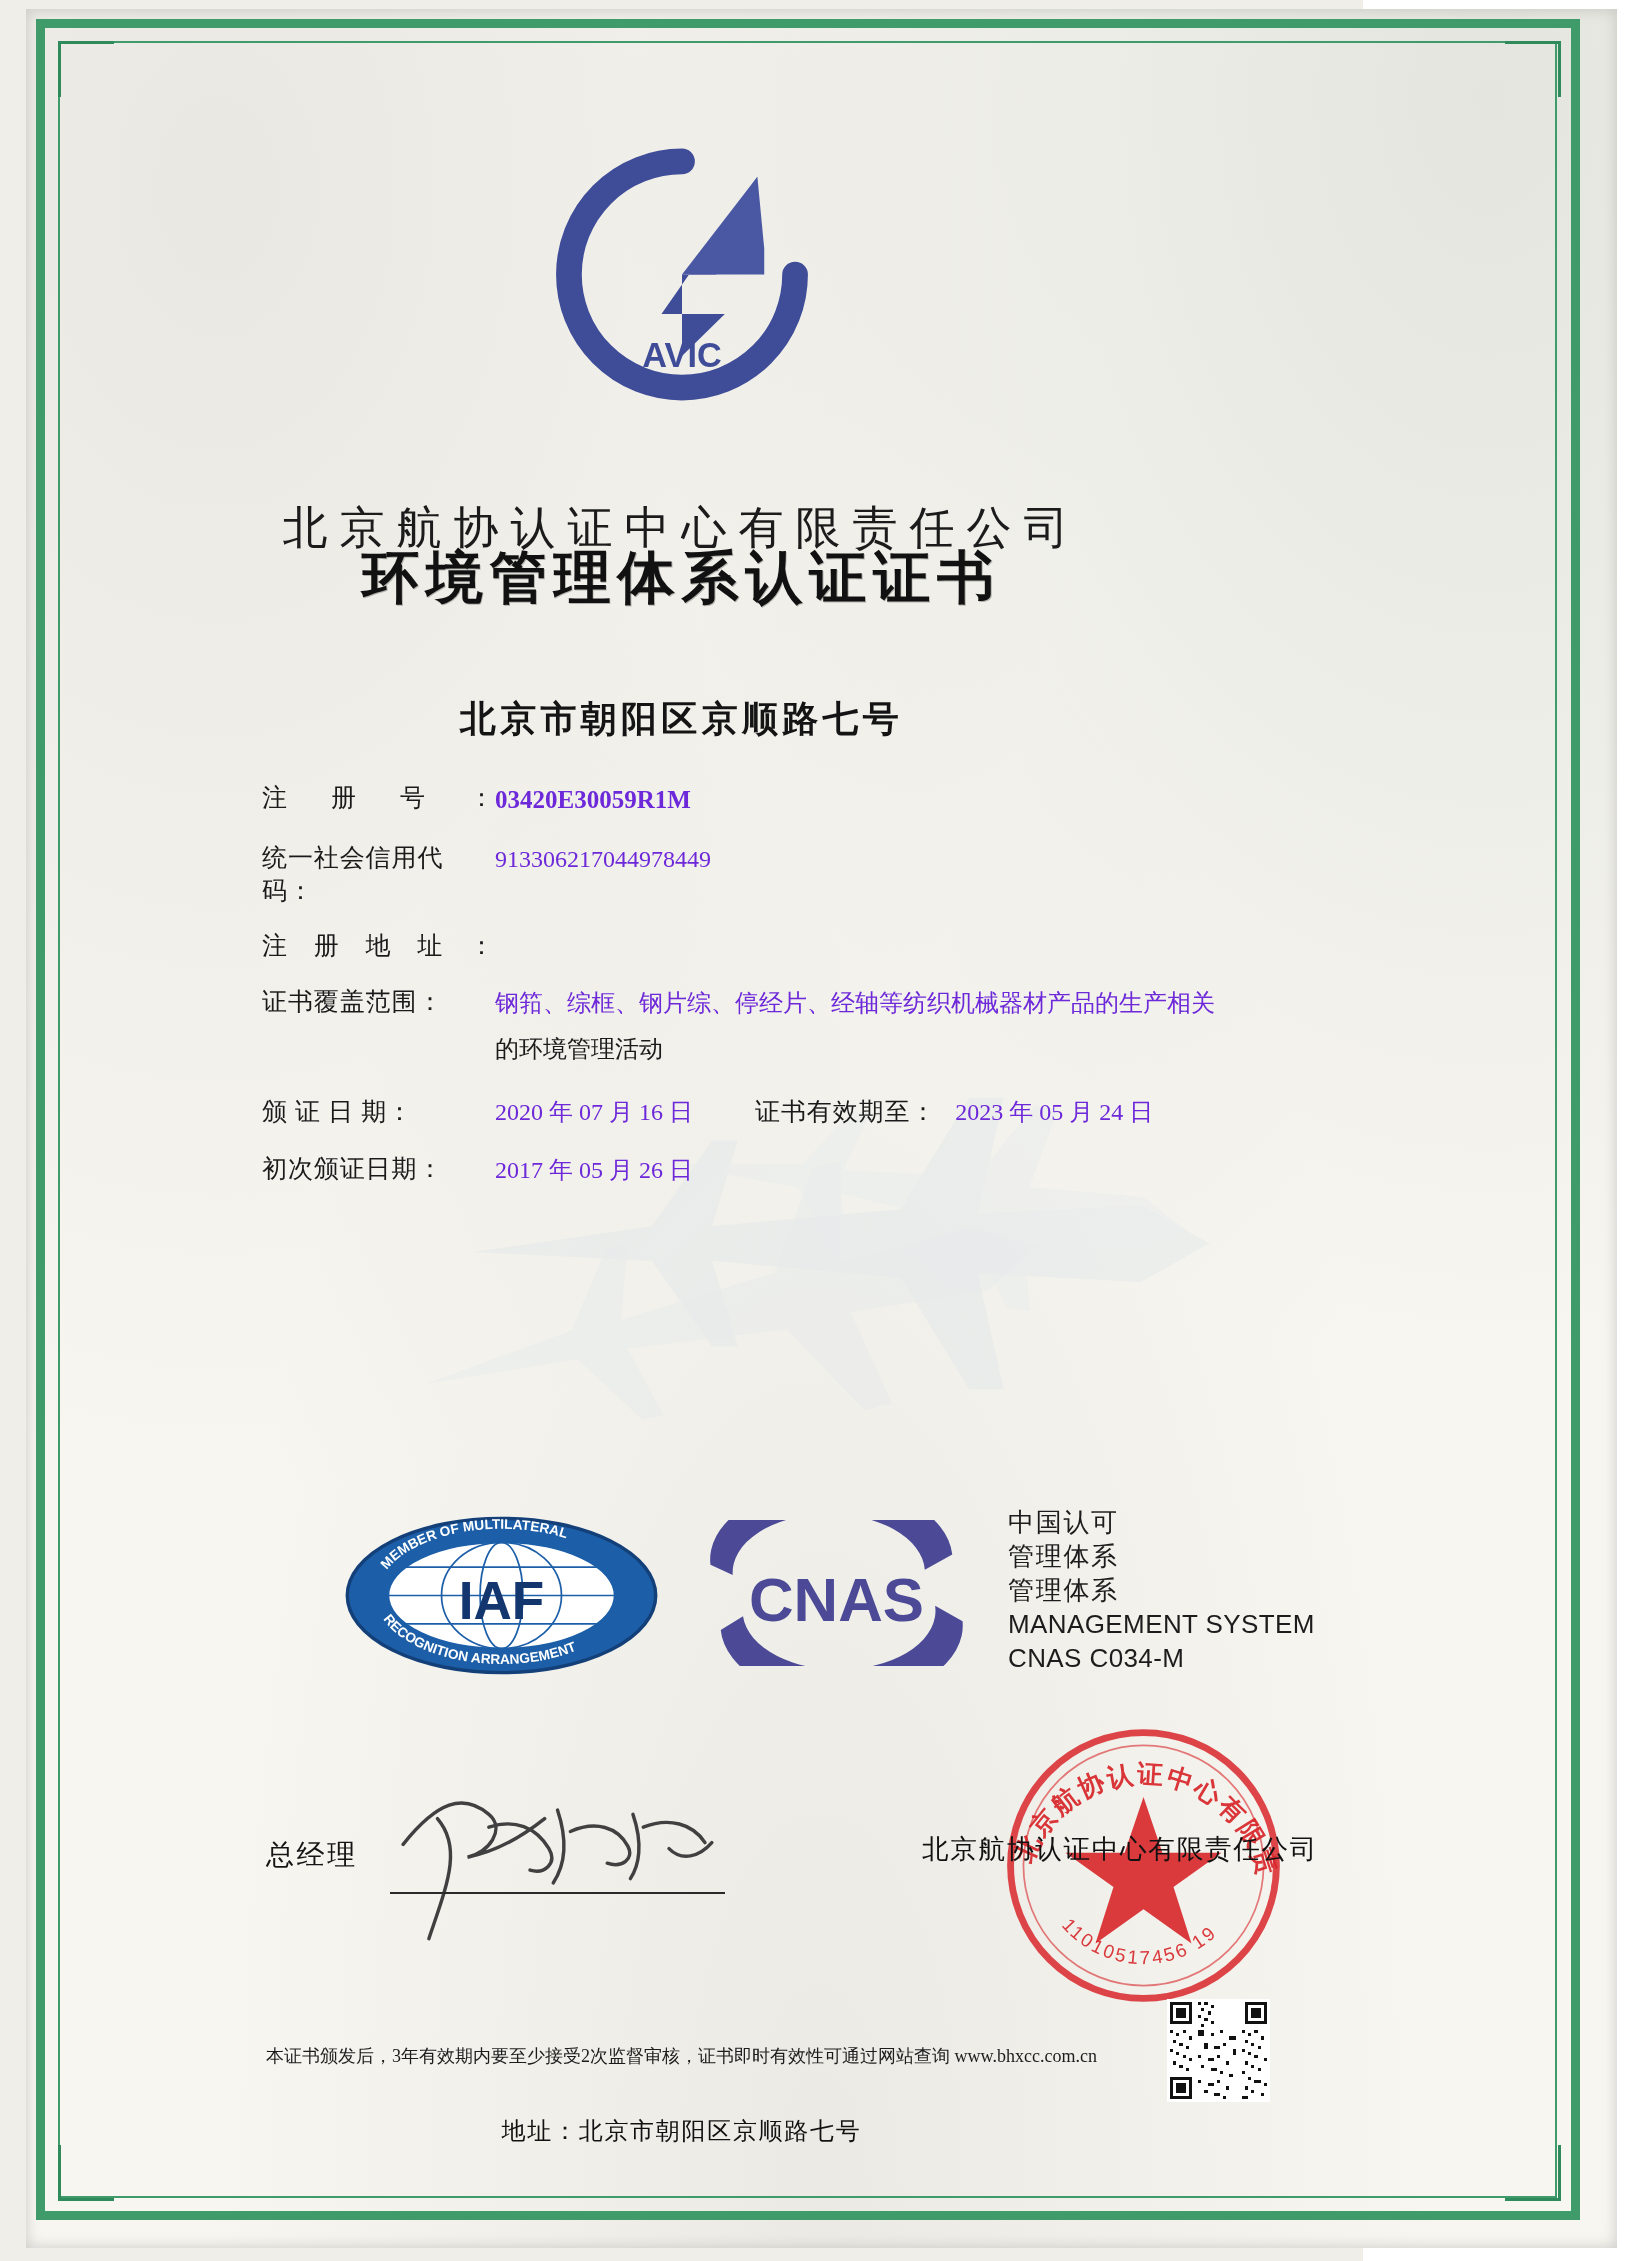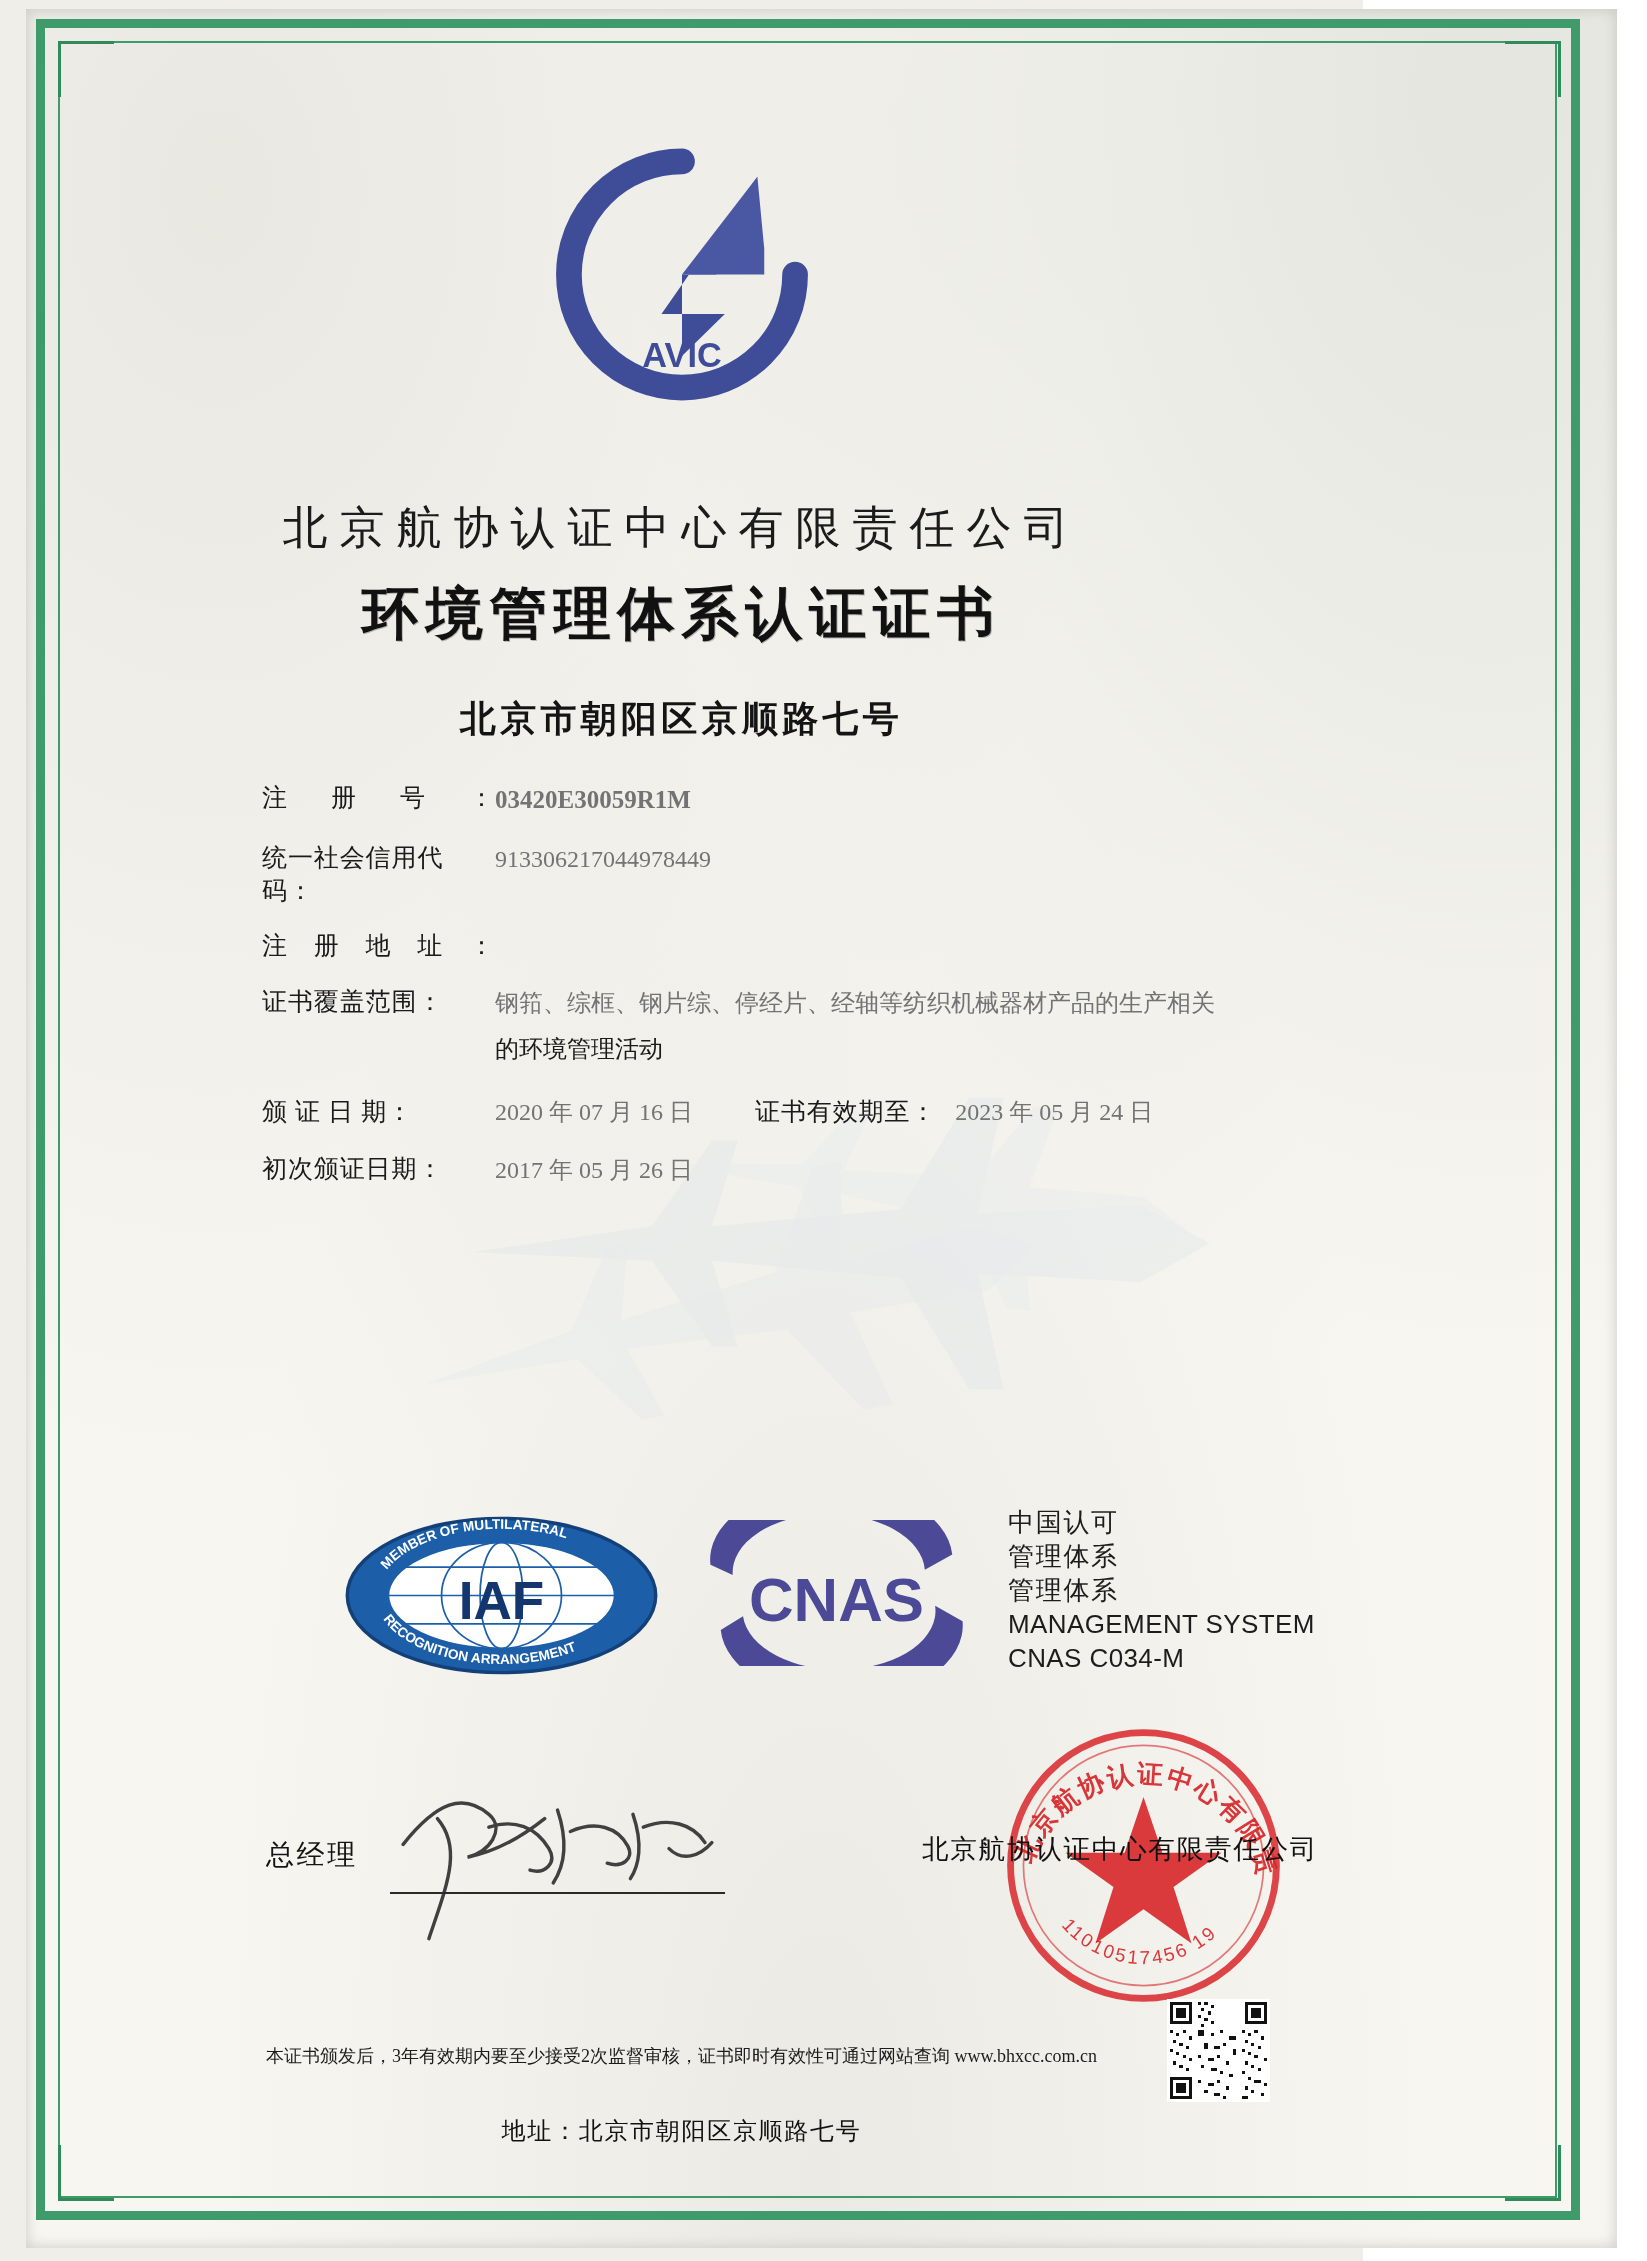--- a/index.html
+++ b/index.html
@@ -101,21 +101,21 @@
     text-align: center;
     font-family: "Liberation Serif", serif;
     font-size: 45px;
     letter-spacing: 12px;
     color: #1b1b1b;
     font-weight: 500;
   }
   .cert-title {
     position: absolute;
     left: 0; right: 0;
-    top: 576px;
+    top: 540px;
     text-align: center;
     font-family: "DejaVu Sans", sans-serif;
     font-size: 57px;
     letter-spacing: 6.9px;
     font-weight: bold;
     color: #111;
     text-shadow: 0.9px 0.9px 0 rgba(0,0,0,0.25);
   }
   .company {
     position: absolute;
@@ -148,21 +148,21 @@
     color: #1a1a1a;
     letter-spacing: 0.9px;
     font-family: "Liberation Serif", serif;
   }
   .field-label.spread {
     display: flex;
     justify-content: space-between;
   }
   .field-value {
     font-size: 24px;
-    color: #737373;
+    color: #6d28d9;
     font-family: "Liberation Serif", serif;
     line-height: 1.5;
   }
   .field-value.bold { font-weight: bold; font-size: 25px; }
   .scope-line2 {
     margin-top: 12px;
     font-size: 24px;
     color: #1a1a1a;
   }
   .date-row {

